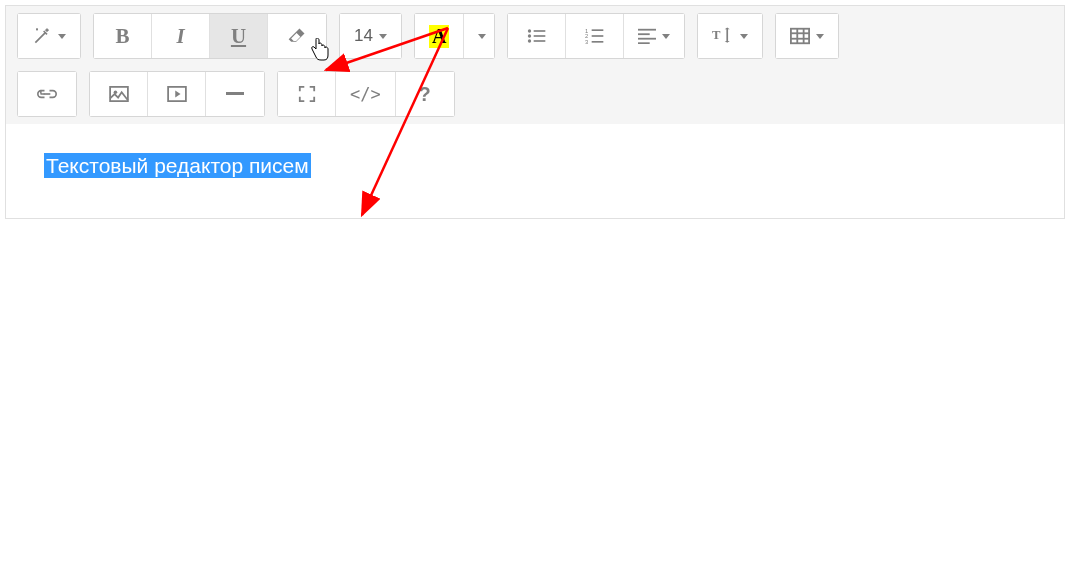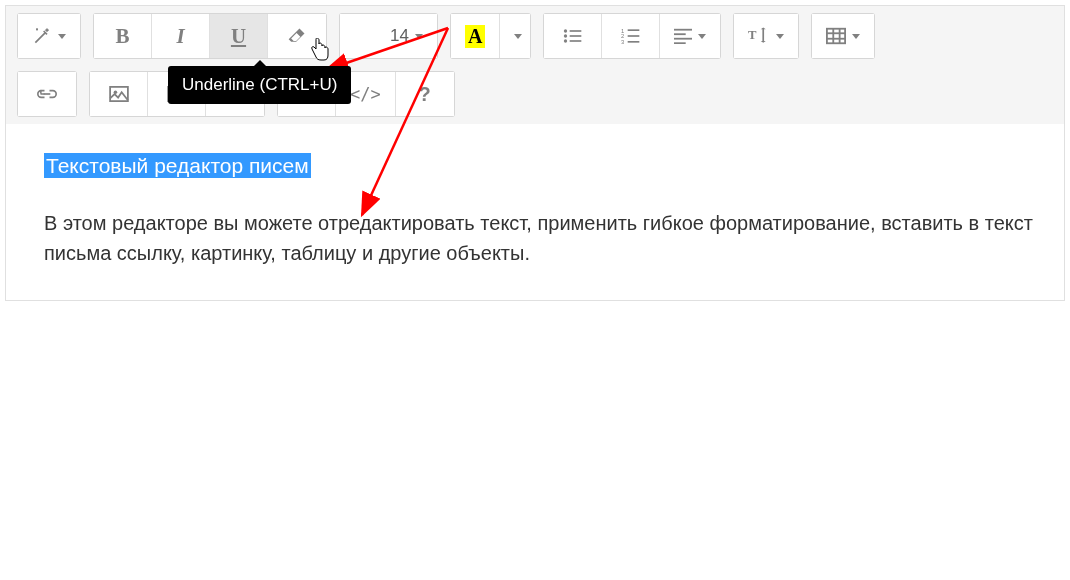--- a/index.html
+++ b/index.html
@@ -68,21 +68,20 @@
     padding: 0 3px;
     font-size: 20px;
   }
   .split-caret-part {
     min-width: 28px;
     padding: 0 8px;
   }
   .font-size-label {
     font-size: 17px;
     color:#606060;
-    margin-left:36px;
   }
   svg { display: block; }
   .row2 { width: 100%; display:flex; gap:14px; margin-top:0; }
   .tooltip {
     position: absolute;
     background: #000;
     color: #fff;
     font-size: 17px;
     padding: 9px 14px;
     border-radius: 3px;
@@ -303,35 +302,33 @@
         </button>
         <button class="tbtn">
           <span style="font-family:monospace;font-size:17px;color:#808080;">&lt;/&gt;</span>
         </button>
         <button class="tbtn">
           <span style="font-size:20px;font-weight:700;color:#808080;">?</span>
         </button>
       </div>
     </div>
 
-    <div class="tooltip">Underline (CTRL+U)</div>
 
     <div class="cursor-hand">
       <svg width="22" height="26" viewBox="0 0 22 26">
         <path d="M7 2v9l-2-2c-1-1-3 0-2 2l4 8c1 2 2 3 5 3h3c3 0 4-2 4-5v-6c0-1-1-2-2-2s-1 1-1 1v-1c0-1-1-2-2-2s-1 1-1 1v-1c0-1-1-2-2-2s-1 1-1 1V2c0-1-1-2-2-2S7 1 7 2z" fill="#fff" stroke="#000" stroke-width="1"></path>
       </svg>
     </div>
 
   </div>
 
   <div class="content-area">
     <p style="margin-bottom:26px;">
       <span class="selected-heading">Текстовый редактор писем</span>
     </p>
-    <p>В этом редакторе вы можете отредактировать текст, применить гибкое форматирование, вставить в текст письма ссылку, картинку, таблицу и другие объекты.</p>
   </div>
 
 </div>
 
 <svg class="annotation-svg" width="1070" height="580">
   <defs>
     <marker id="arrowhead" markerWidth="10" markerHeight="8" refX="9" refY="4" orient="auto">
       <polygon points="0 0, 10 4, 0 8" fill="#ff0000"></polygon>
     </marker>
   </defs>

